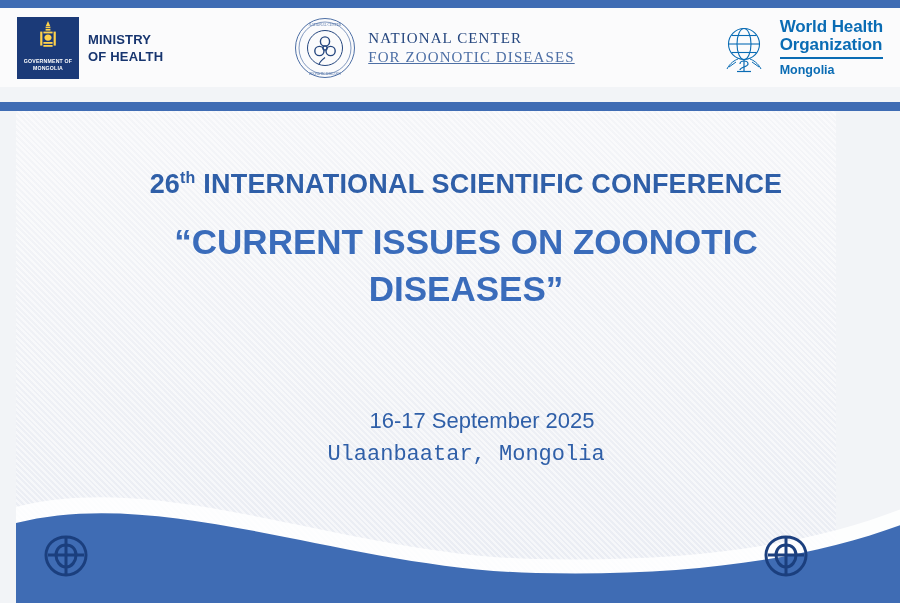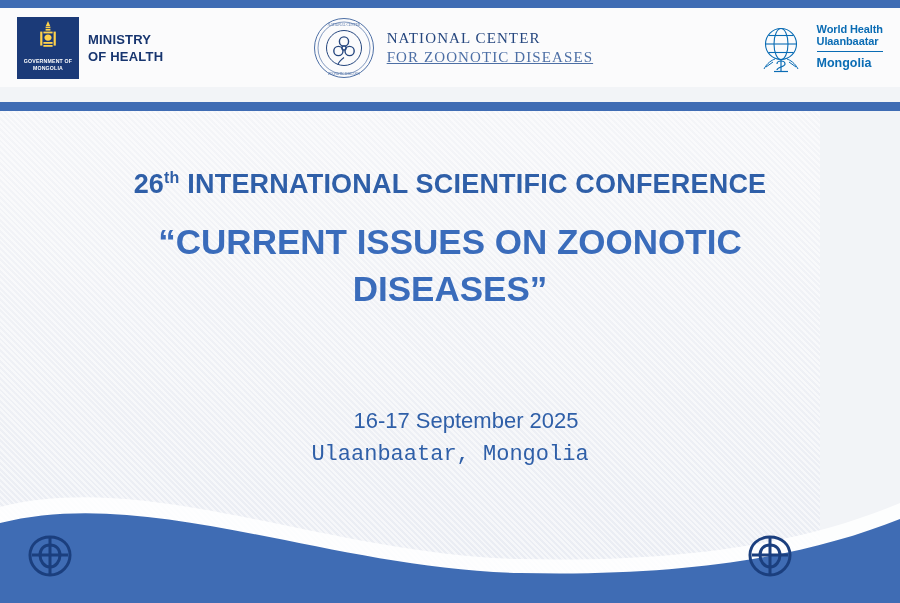--- a/index.html
+++ b/index.html
@@ -124,40 +124,40 @@
   
   .who-logo {
     display: flex;
     align-items: center;
     gap: 8px;
   }
   .who-emblem { width: 56px; height: 56px; }
   .who-text { line-height: 1.08; }
   .who-name {
     color: #0a6cb4;
-    font-size: 11px;
+    font-size: 17px;
     font-weight: bold;
     letter-spacing: -0.1px;
   }
   .who-country {
     color: #0a6cb4;
     font-size: 12.5px;
     font-weight: bold;
     margin-top: 5px;
   }
   .who-rule {
     width: 100%;
     height: 1.5px;
     background: #0a6cb4;
     margin: 3px 0 2px 0;
   }
   
   .body-area {
     position: absolute;
-    top: 111px; left: 0;
+    top: 111px; left: 16px;
     width: 820px;
     height: 492px;
     background:
       repeating-linear-gradient(45deg, rgba(255,255,255,0.55) 0 2px, rgba(0,0,0,0) 2px 4px),
       linear-gradient(180deg, #f4f5f8 0%, #eef0f5 60%, #e9ecf3 100%);
   }
   .title-block {
     position: absolute;
     top: 58px;
     left: 0;
@@ -285,21 +285,21 @@
           </g>
           <g stroke="#0a6cb4" stroke-width="1" fill="none">
             <path d="M13 47 l7 -5 M43 47 l-7 -5"></path>
             <path d="M11 49 c3 -6 8 -9 11 -10"></path>
             <path d="M45 49 c-3 -6 -8 -9 -11 -10"></path>
           </g>
         </svg>
       </div>
       <div class="who-text">
         <div class="who-name">World Health</div>
-        <div class="who-name">Ulaanbaatar</div>
+        <div class="who-name">Organization</div>
         <div class="who-rule"></div>
         <div class="who-country">Mongolia</div>
       </div>
     </div>
 
   </div>
 
   <div class="header-divider"></div>
 
   <div class="body-area">

